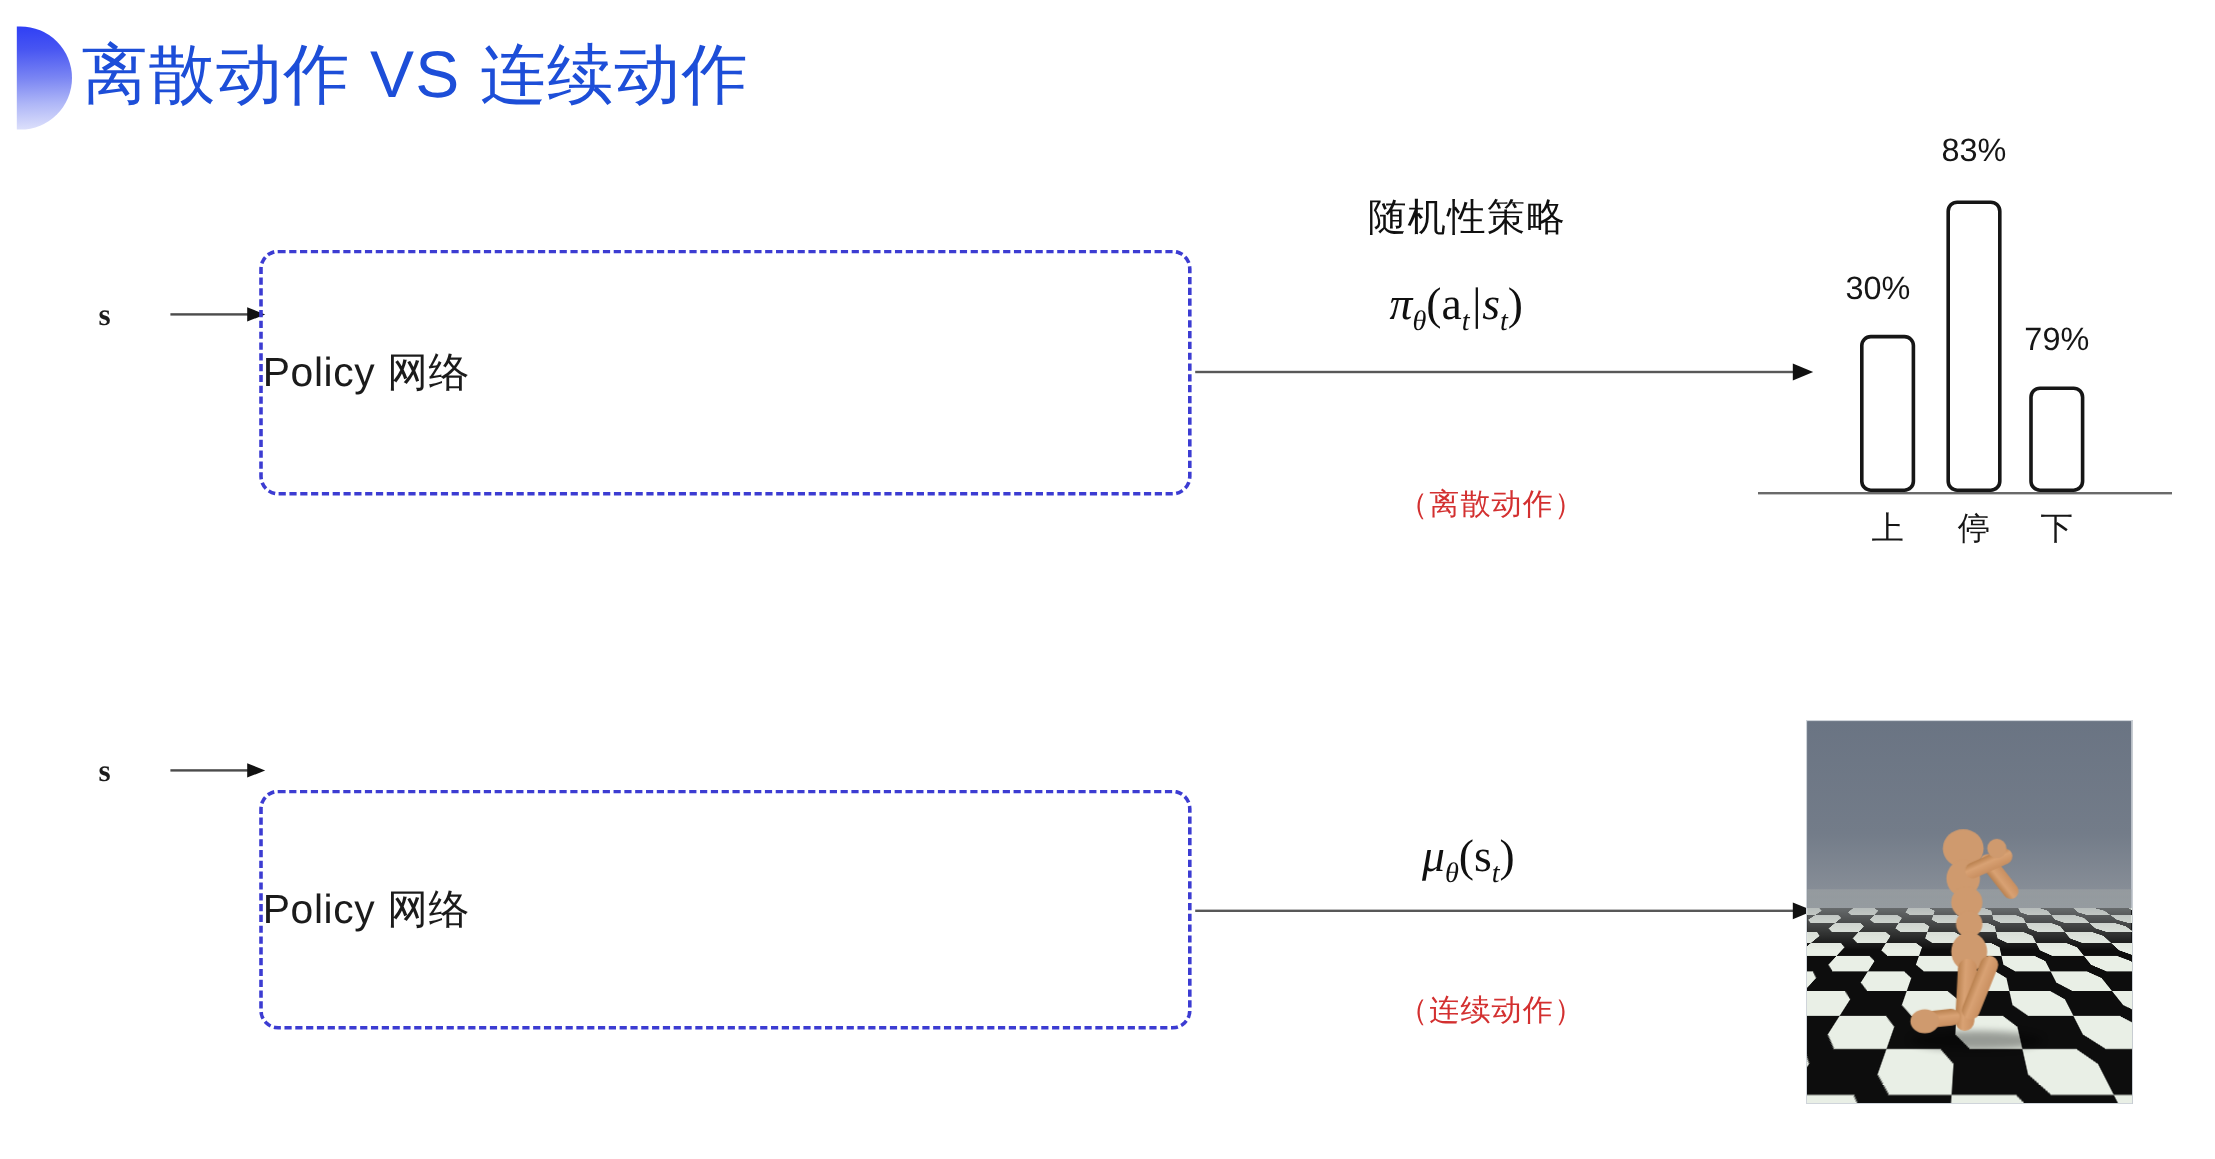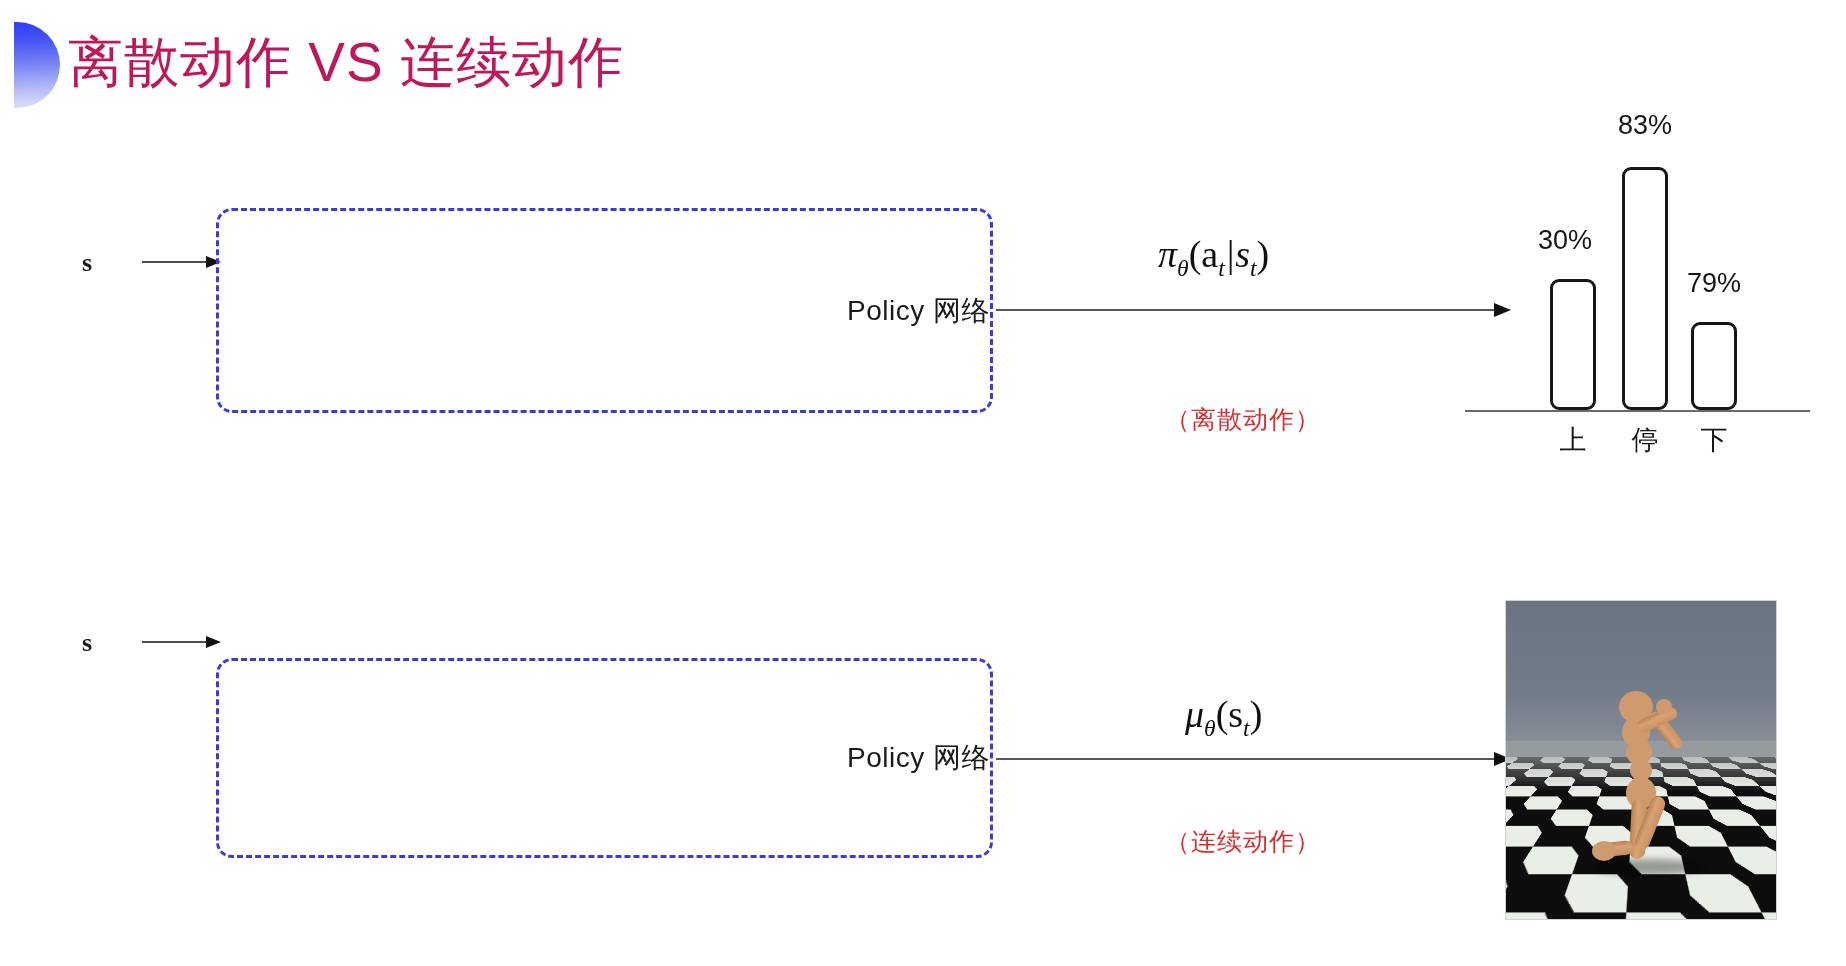--- a/index.html
+++ b/index.html
@@ -27,21 +27,21 @@
     height: 86px;
     border-radius: 0 46px 46px 0;
     background: linear-gradient(178deg, #2f3ff5 0%, #4755f2 22%, #7a85f3 50%, #aeb6f7 74%, #dfe2fb 100%);
   }
   .slide-title {
     position: absolute;
     left: 68px;
     top: 26px;
     font-size: 55px;
     line-height: 72px;
-    color: #be185d;
+    color: #1d4ed8;
     letter-spacing: 1px;
     white-space: nowrap;
     font-weight: 400;
   }
 
   
   .state-label {
     position: absolute;
     font-size: 26px;
     font-weight: 700;
@@ -76,22 +76,22 @@
     border-radius: 16px;
     background: transparent;
     box-sizing: border-box;
   }
   .policy-box-label {
     position: absolute;
     left: 0;
     right: 0;
     top: 50%;
     transform: translateY(-50%);
-    text-align: right;
-    font-size: 28px;
+    text-align: left;
+    font-size: 34px;
     color: #1b1b1b;
     letter-spacing: 0.5px;
   }
 
   
   .arrow-out {
     position: absolute;
     height: 14px;
   }
   .arrow-out .arrow-line {
@@ -236,20 +236,21 @@
 
   <div class="policy-box" style="left:216px; top:208px; width:777px; height:205px;">
     <div class="policy-box-label">Policy 网络</div>
   </div>
 
   <div class="arrow-out" style="left:996px; top:303px; width:516px;">
     <div class="arrow-line" style="width:500px;"></div>
     <div class="arrow-head" style="left:498px;"></div>
   </div>
 
+  <div class="policy-caption" style="left:1140px; top:160px;">随机性策略</div>
 
   <div class="policy-formula" style="left:1158px; top:232px;text-align:center;">
     <span>π</span><span class="sub">θ</span><span class="paren">(a</span><span class="sub">t</span><span>|s</span><span class="sub">t</span><span class="paren">)</span>
   </div>
 
   <div class="action-note" style="left:1165px; top:363px;margin-top:40px;">（离散动作）</div>
 
   <div class="bar-chart" style="left:1465px; top:110px; width:365px; height:300px;">
     <div class="bar-axis" style="top:300px; width:345px;"></div>
 

